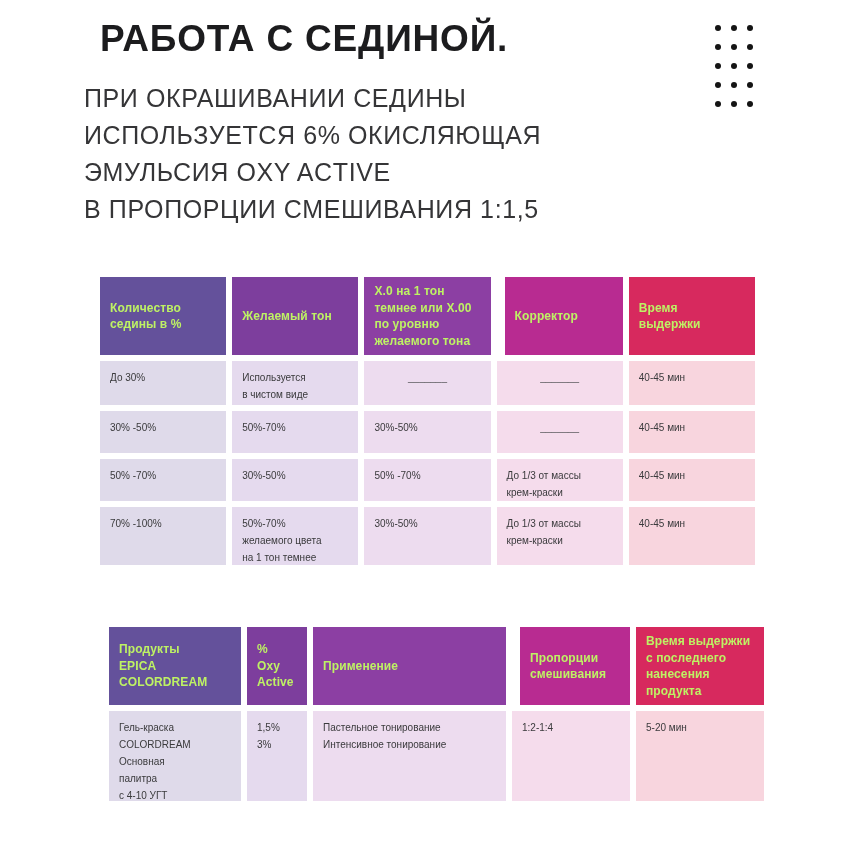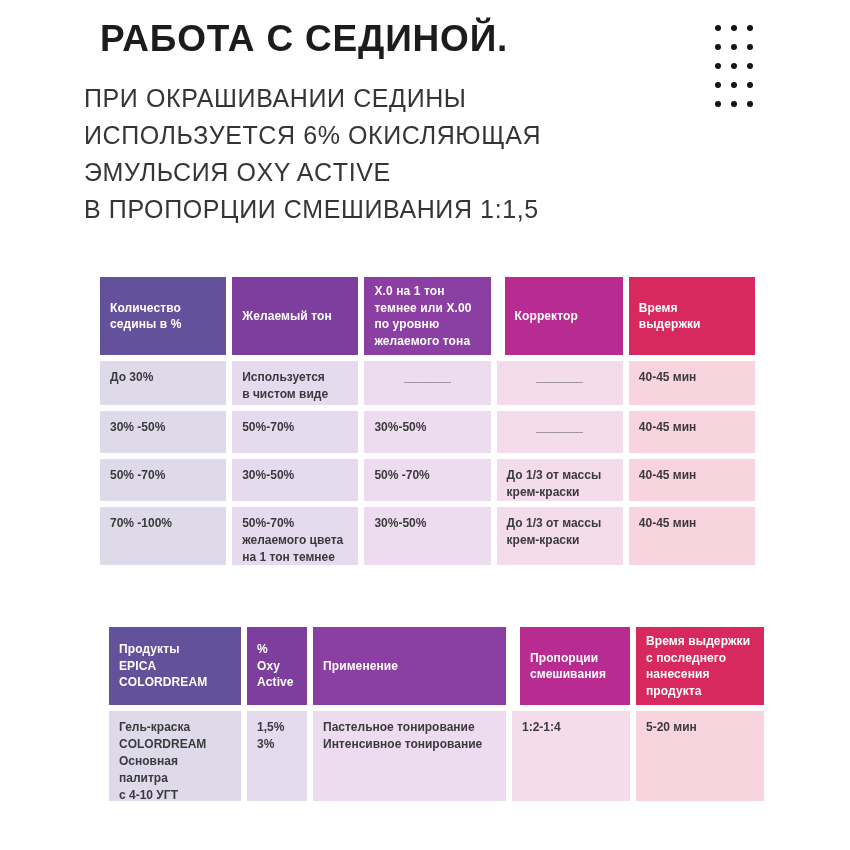--- a/index.html
+++ b/index.html
@@ -50,26 +50,26 @@
     grid-template-columns: 132fr 60fr 193fr 118fr 128fr;
     grid-template-rows: 78px 90px;
     padding-left: 9px;
   }
 
   .cell { white-space: pre-line; box-sizing: border-box; }
 
   .head {
     display: flex; align-items: center;
     padding: 0 10px;
-    color: #ffffff; font-size: 12px; font-weight: 700;
+    color: #bef264; font-size: 12px; font-weight: 700;
     line-height: 16.5px; letter-spacing: 0.1px;
   }
   .body {
     padding: 8px 10px;
-    color: #3a3a3c; font-size: 12px; font-weight: 700;
+    color: #3a3a3c; font-size: 10px; font-weight: 400;
     line-height: 17px;
   }
 
   
   .head.c1 { background: #64519B; }
   .head.c2 { background: #7D3E9D; }
   .head.c3 { background: #8C3FA3; }
   .head.c4 { background: #B82B91; margin-left: 8px; }
   .head.c5 { background: #D7295E; }
 

